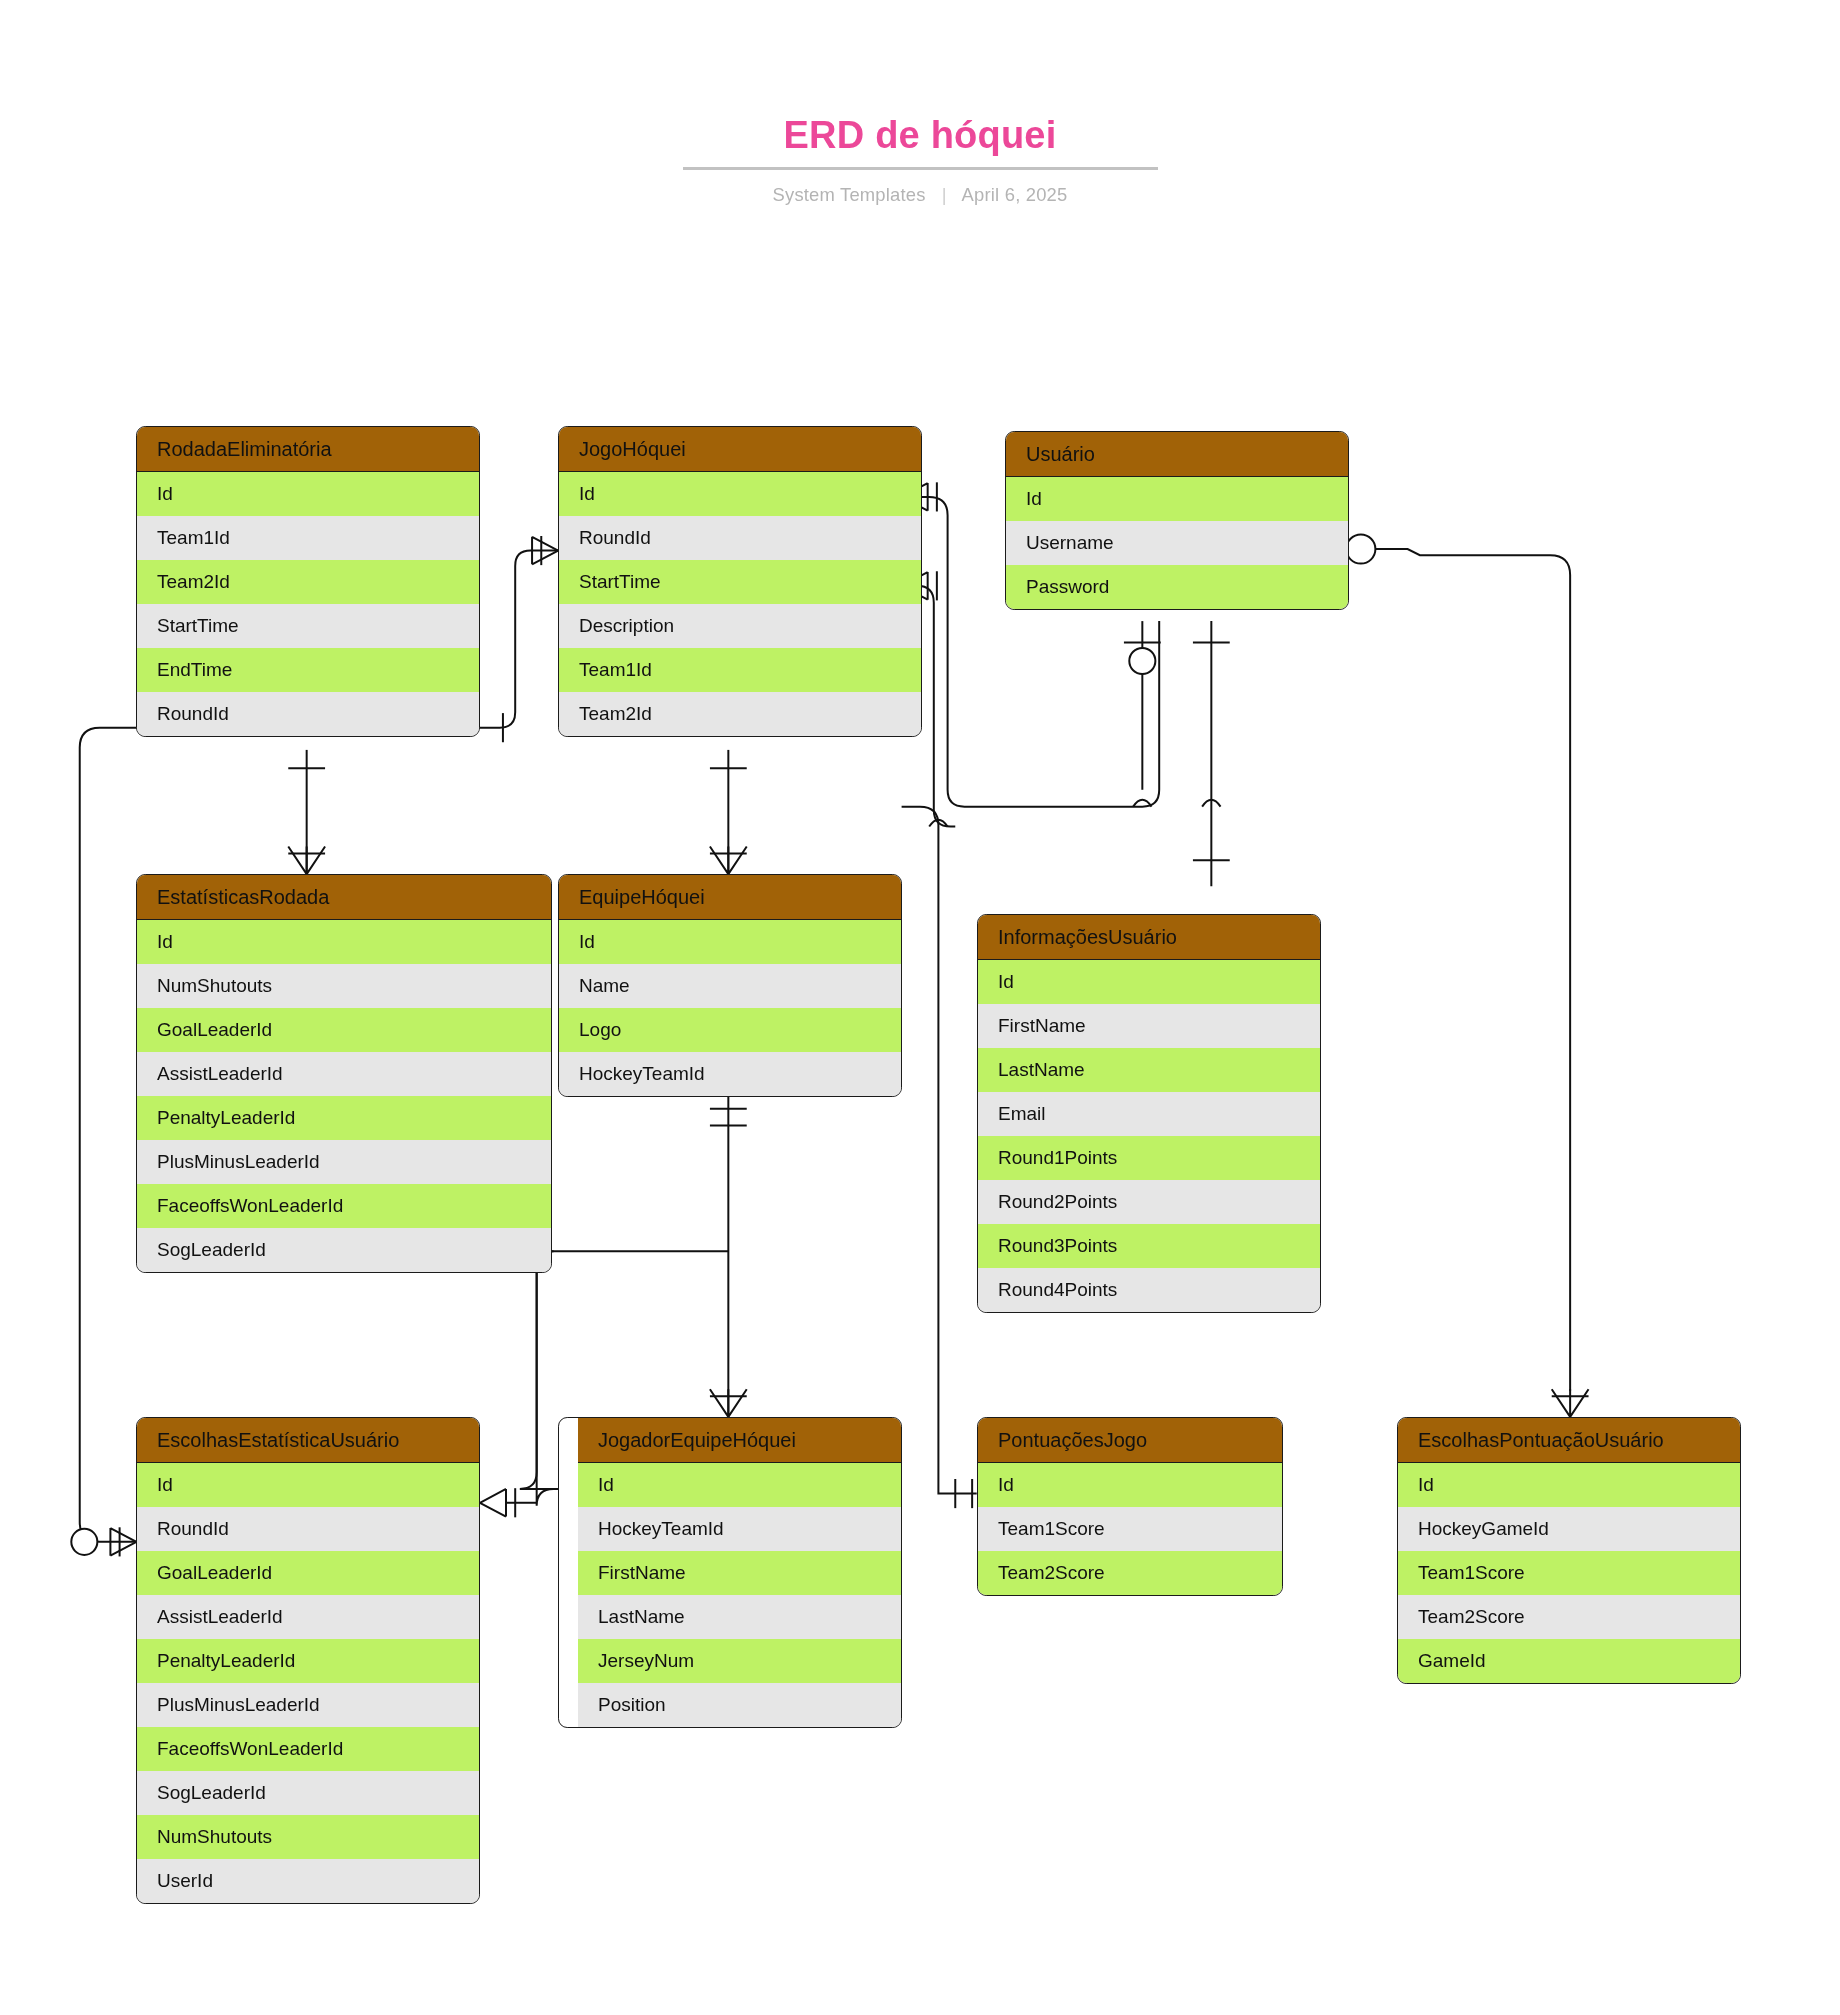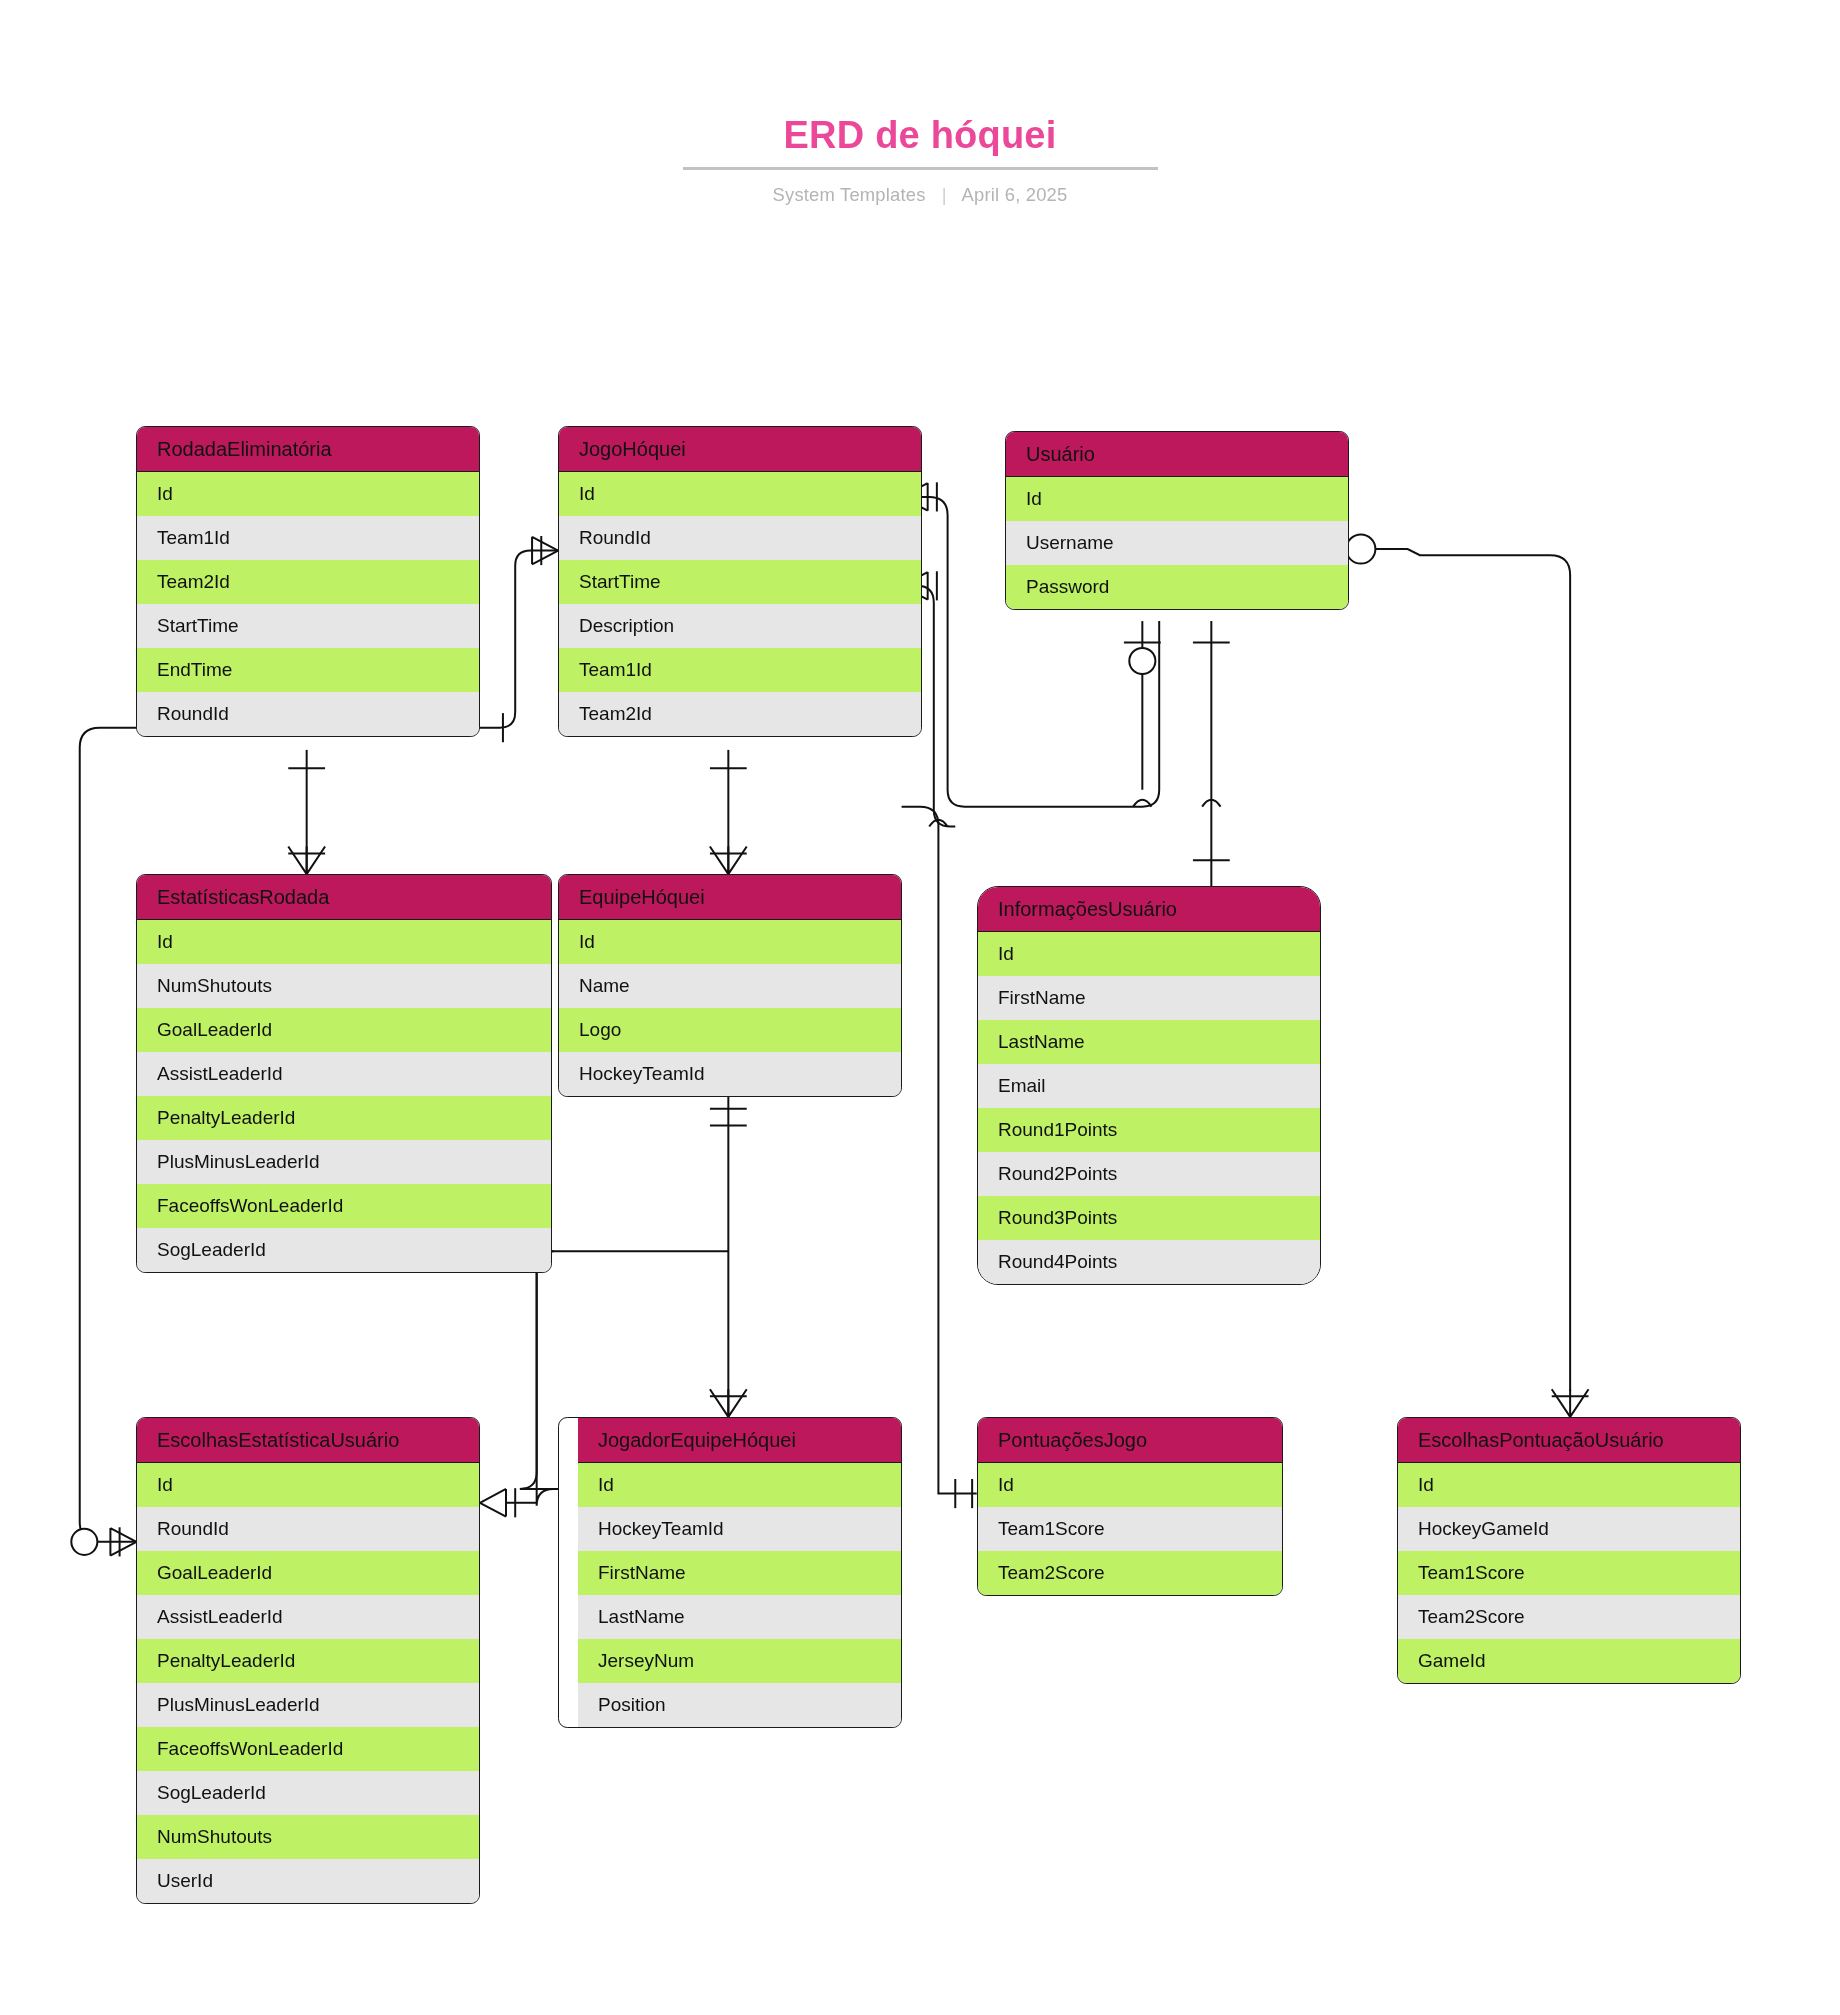--- a/index.html
+++ b/index.html
@@ -23,21 +23,21 @@
   #erd-links{position:absolute;left:0;top:0;width:1840px;height:2015px;pointer-events:none;}
 
   
   .entity{
     position:absolute;box-sizing:border-box;
     border:1.5px solid #1b1b1b;border-radius:9.2px;
     background:#ffffff;overflow:hidden;
     z-index:5;
   }
   .entity-header{
-    background:#be185d;border-bottom:1.5px solid #1b1b1b;
+    background:#a16207;border-bottom:1.5px solid #1b1b1b;
     font-size:20px;color:#111;line-height:44px;height:44px;
     padding:0 0 0 20px;white-space:nowrap;
   }
   .attr{
     font-size:19px;color:#111;line-height:44px;height:44px;
     padding:0 0 0 20px;white-space:nowrap;background:#bef264;
   }
   .attr.alt{background:#e6e6e6;}
 
   
@@ -172,21 +172,21 @@
   </div>
 
   <div class="entity" style="left:558px;top:874px;width:344px;">
     <div class="entity-header">EquipeHóquei</div>
     <div class="attr">Id</div>
     <div class="attr alt">Name</div>
     <div class="attr">Logo</div>
     <div class="attr alt">HockeyTeamId</div>
   </div>
 
-  <div class="entity" style="left:977px;top:886px;width:344px;border-radius:21px;">
+  <div class="entity" style="left:977px;top:914px;width:344px;">
     <div class="entity-header">InformaçõesUsuário</div>
     <div class="attr">Id</div>
     <div class="attr alt">FirstName</div>
     <div class="attr">LastName</div>
     <div class="attr alt">Email</div>
     <div class="attr">Round1Points</div>
     <div class="attr alt">Round2Points</div>
     <div class="attr">Round3Points</div>
     <div class="attr alt">Round4Points</div>
   </div>

